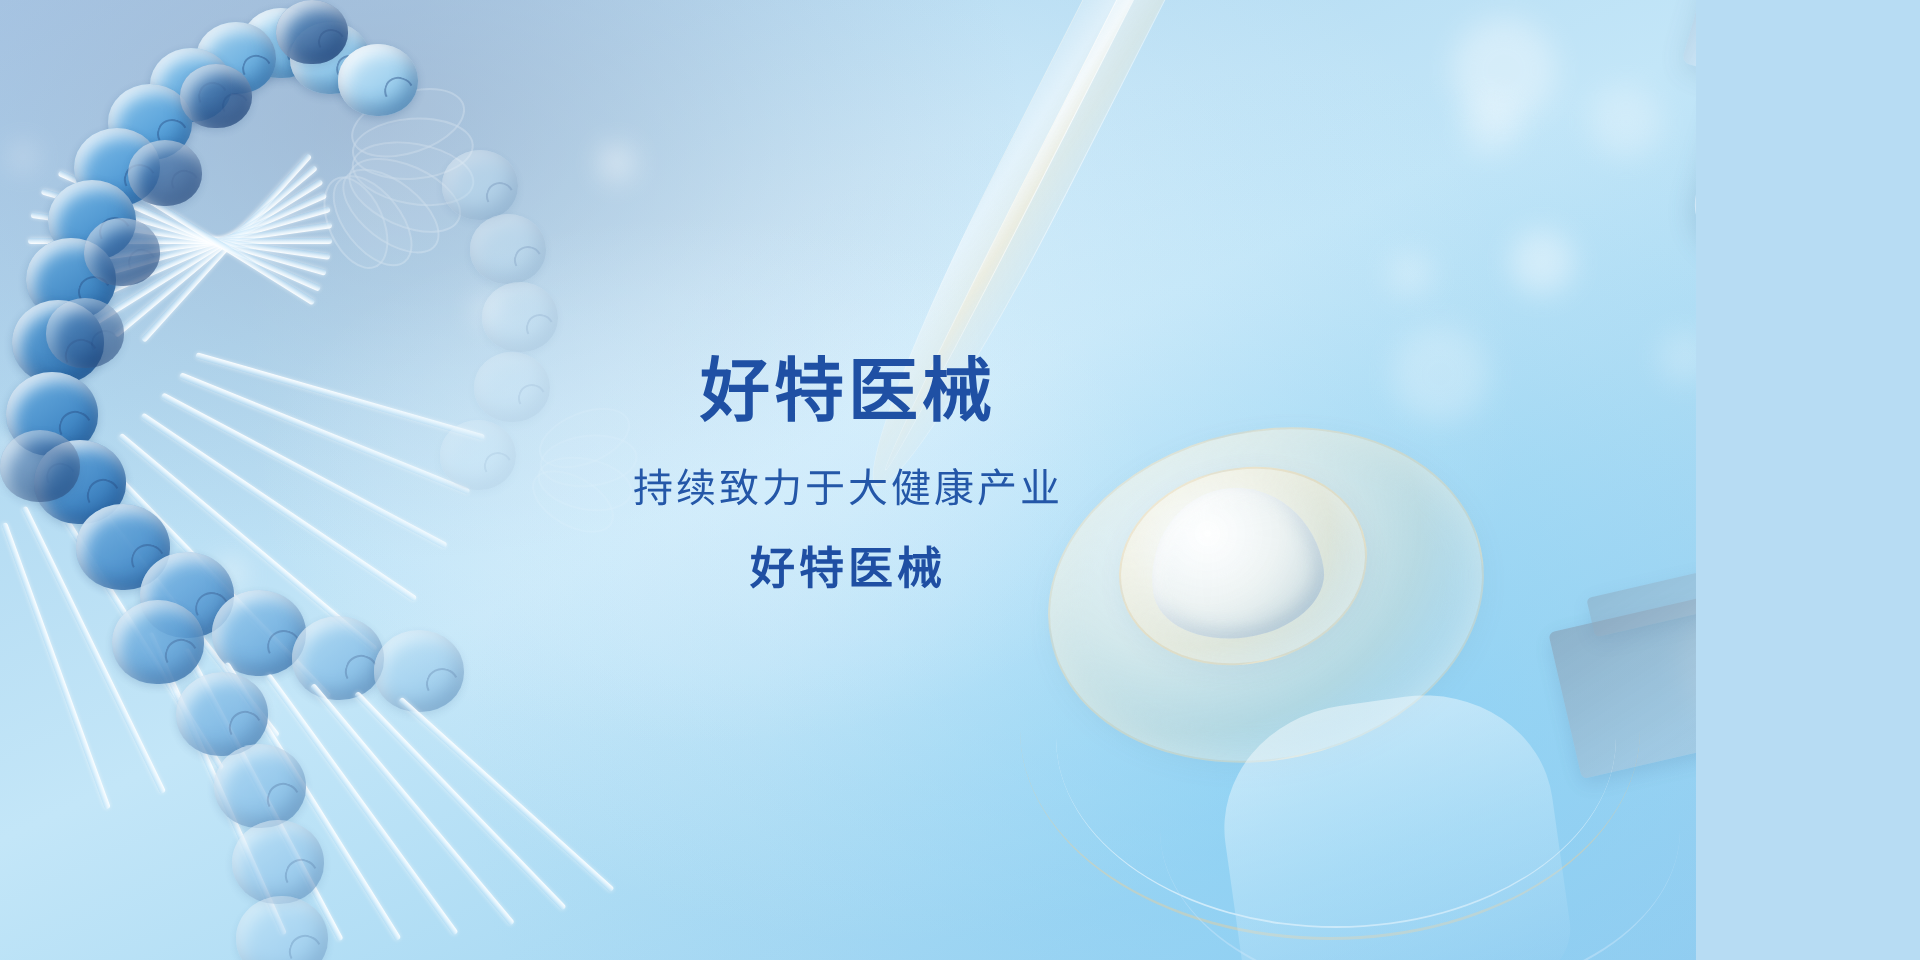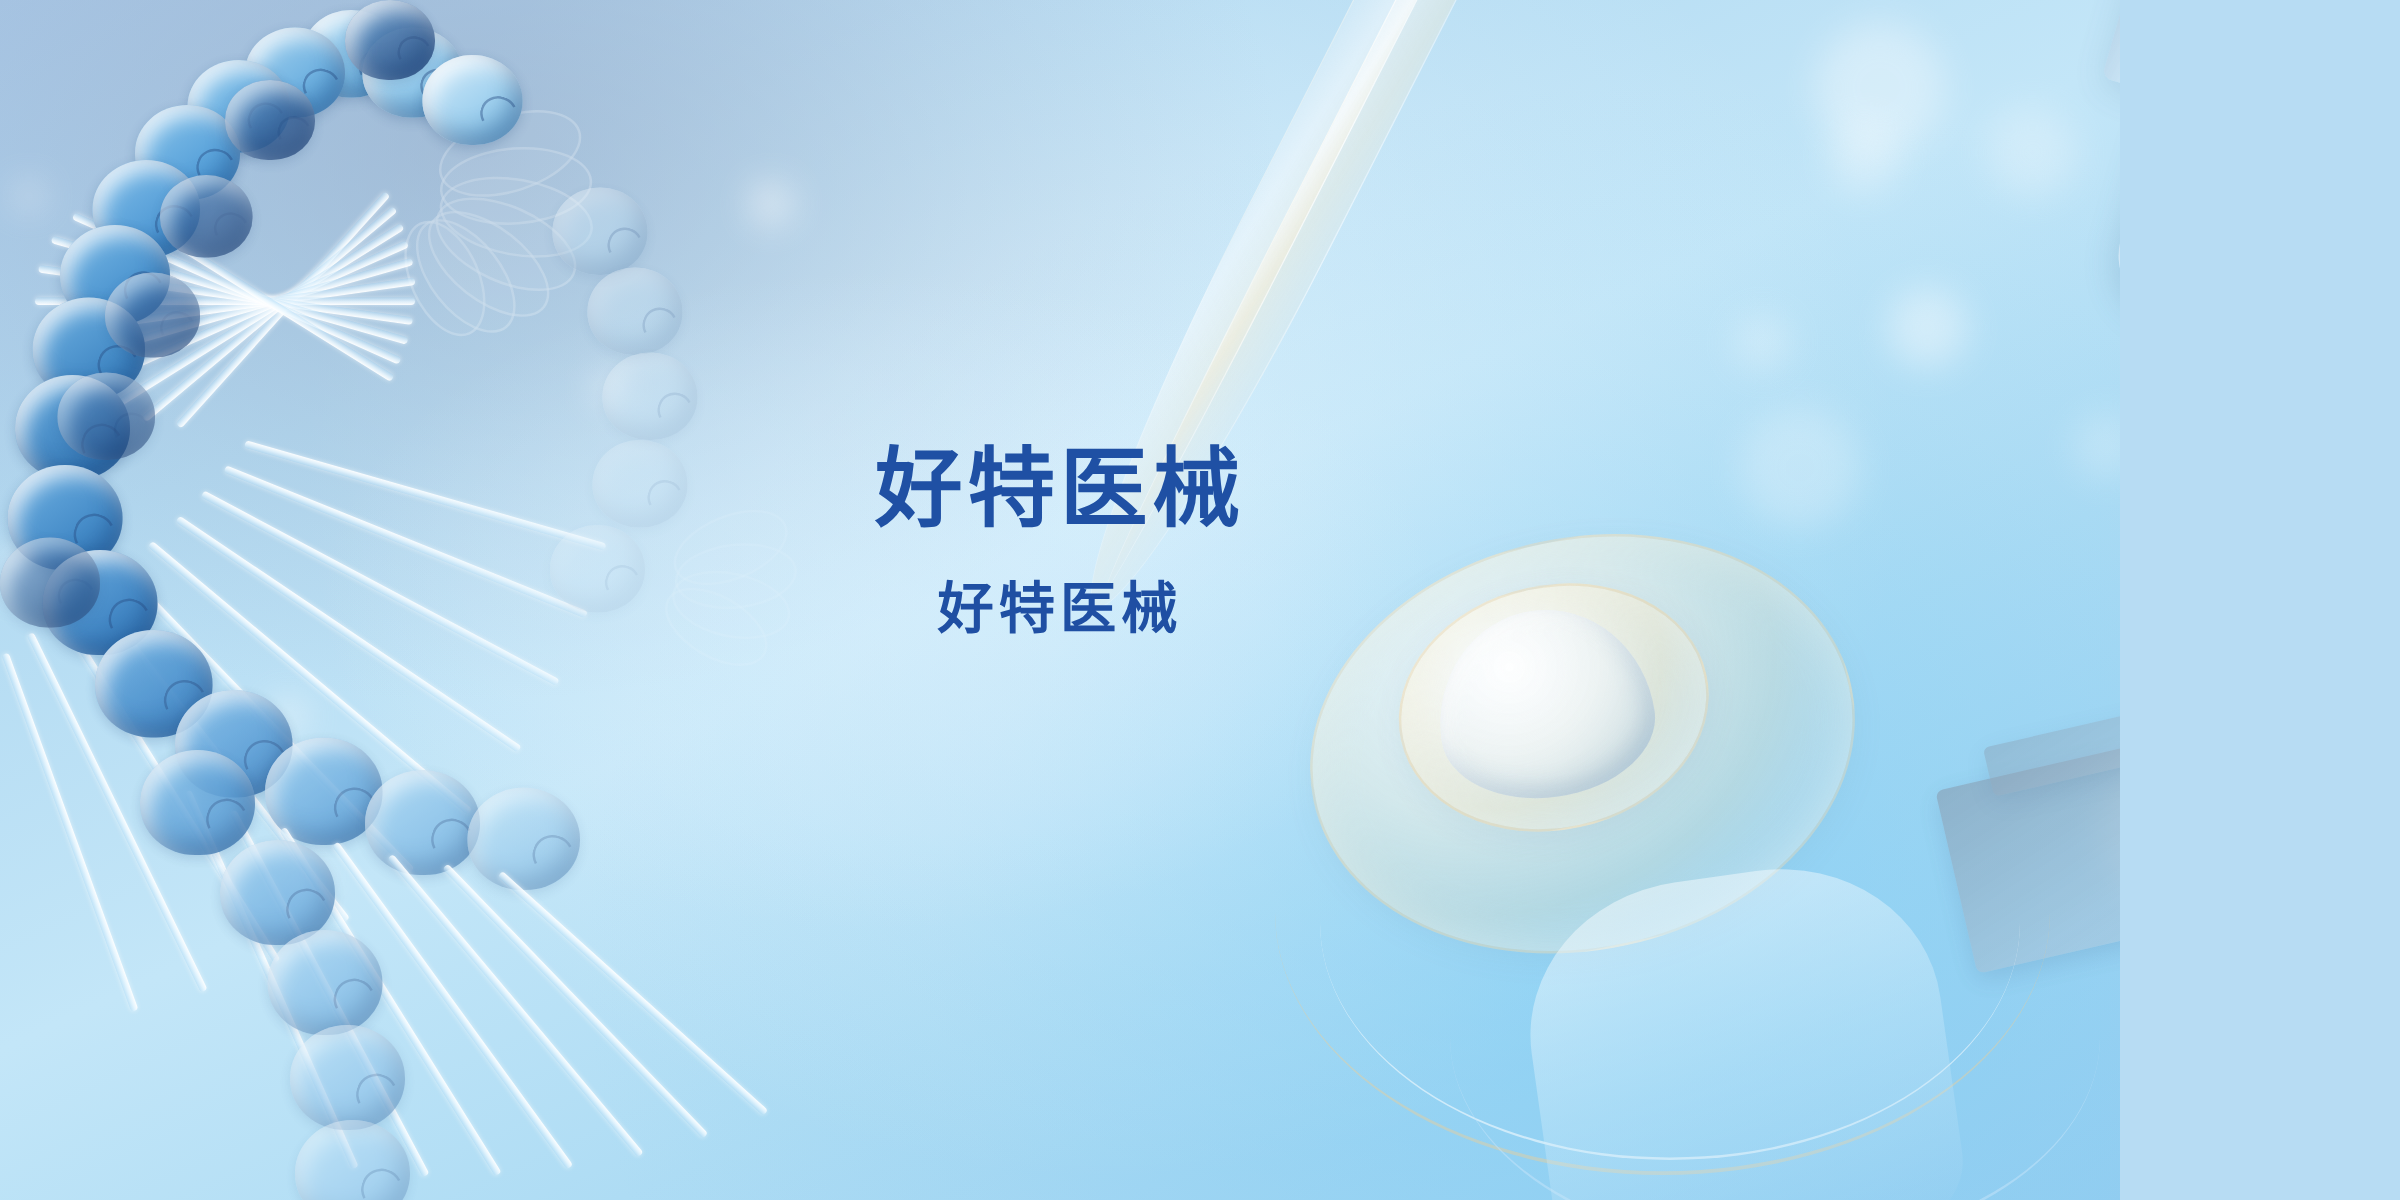--- a/index.html
+++ b/index.html
@@ -266,16 +266,17 @@
     <div class="bead" style="left:470px;top:214px;width:76px;height:70px;background:linear-gradient(145deg,#e2f3fd,#b0d8f0);opacity:.36;"></div>
     <div class="bead" style="left:482px;top:282px;width:76px;height:70px;background:linear-gradient(145deg,#e6f5fd,#b8dcf2);opacity:.32;"></div>
     <div class="bead" style="left:474px;top:352px;width:76px;height:70px;background:linear-gradient(145deg,#e6f5fd,#bbddf3);opacity:.28;"></div>
     <div class="bead" style="left:440px;top:420px;width:76px;height:70px;background:linear-gradient(145deg,#e8f6fe,#bfdff4);opacity:.26;"></div>
   </div>
 
   <div class="layer" style="background:radial-gradient(ellipse 560px 330px at 41.5% 50%, rgba(214,238,252,0.55) 0%, rgba(214,238,252,0.22) 55%, rgba(214,238,252,0) 80%);"></div>
 
   <div class="copy">
     <div class="title">好特医械</div>
+    <div class="subtitle">持续致力于大健康产业</div>
     <div class="tagline">好特医械</div>
   </div>
 
 </div>
 
 </body></html>

